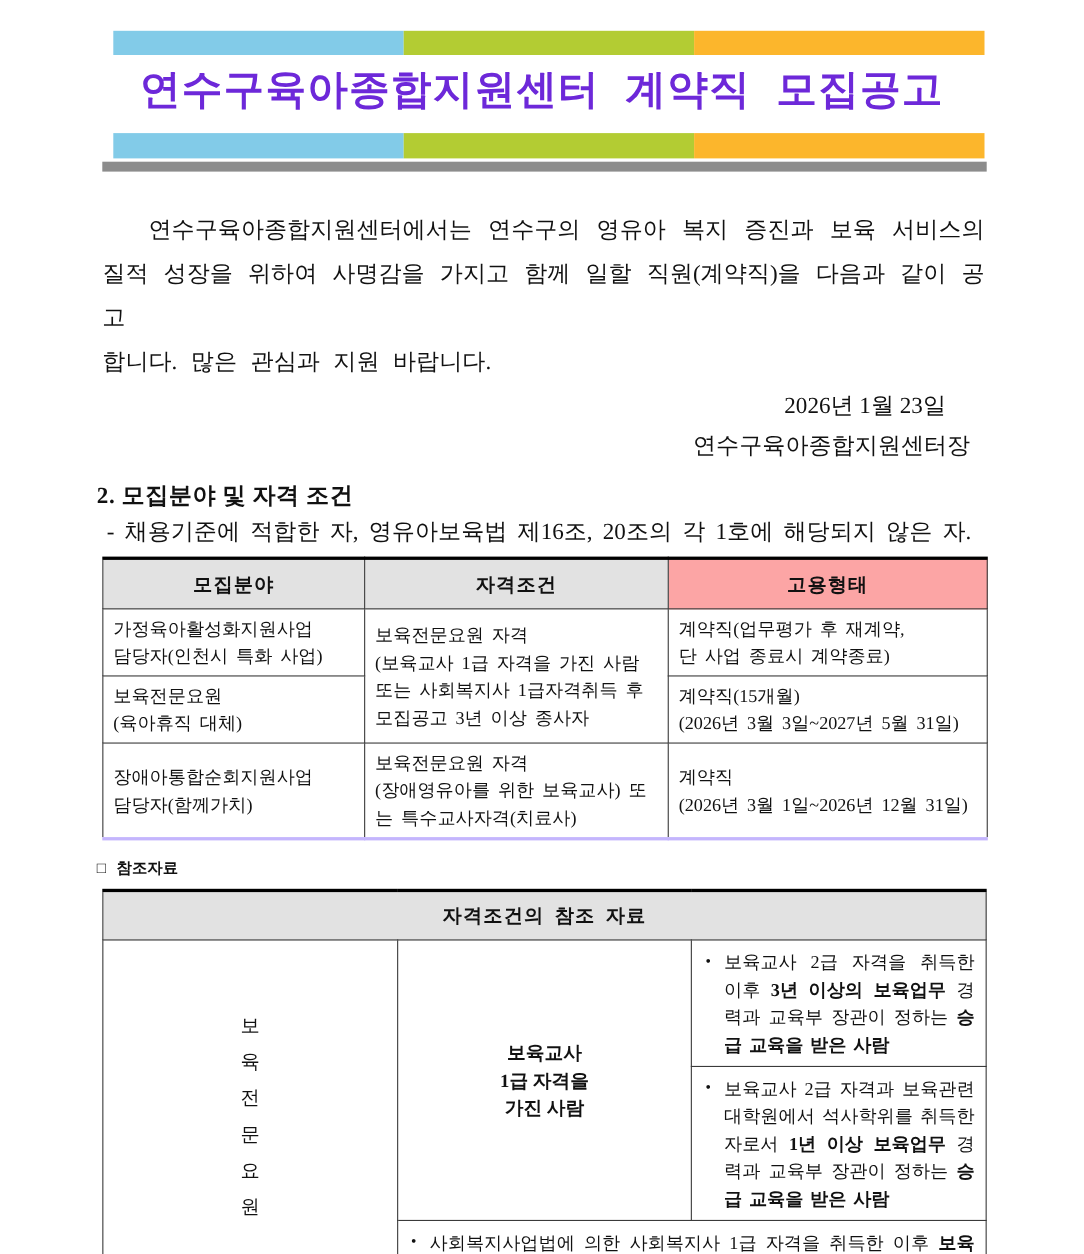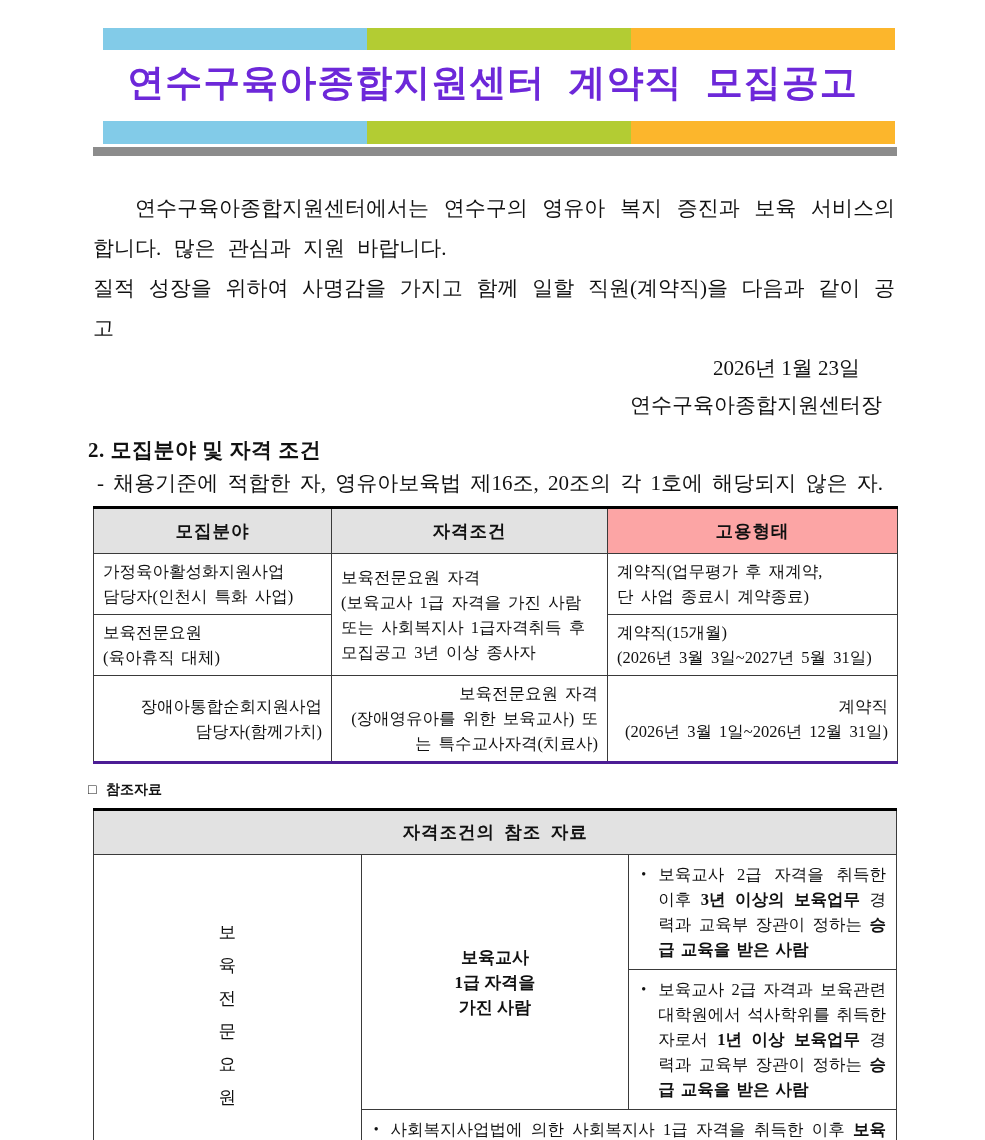--- a/index.html
+++ b/index.html
@@ -33,29 +33,29 @@
 
   .date-block { text-align: right; margin: 2px 103px 0 0; font-size: 21px; line-height: 37px; }
   .date-block .date-line { margin-right: 22px; }
 
   
   .sec1-head { margin: 12px 0 0 88px; font-size: 21px; font-weight: bold; letter-spacing: .5px; }
   .sec1-note { margin: 5px 0 9px 97px; font-size: 21px; word-spacing: 4px; }
 
   
   table { border-collapse: collapse; margin-left: 93px; width: 804px; table-layout: fixed; }
-  .t1, .t2 { border-top: 3px solid #000; border-bottom: 3px solid #4c1d95; font-size: 16.5px; }
+  .t1, .t2 { border-top: 3px solid #000; border-bottom: 3px solid #c4b5fd; font-size: 16.5px; }
   .t1 th, .t1 td, .t2 th, .t2 td { border: 1px solid #3a3a3a; vertical-align: middle; }
   .t1 th {
     font-size: 17.5px; font-weight: bold; text-align: center; height: 46px; letter-spacing: 1px;
   }
   .t1 td { padding: 5px 9px; line-height: 25px; word-spacing: 3px; }
   .t1 .c1 { width: 238px; } .t1 .c2 { width: 276px; } .t1 .c3 { width: 290px; }
   .t1 tbody tr { height: 50px; }
-  .t1 tr.tall { height: 76px; text-align: right; }
+  .t1 tr.tall { height: 76px; }
 
   .ref-head { margin: 17px 0 9px 88px; font-size: 14px; font-weight: bold; word-spacing: 6px; }
 
   .t2 .title-row td {
     font-size: 17.5px; font-weight: bold; text-align: center; height: 45px; letter-spacing: 1px; word-spacing: 4px;
   }
   .t2 .vc1 { width: 55px; } .t2 .vc2 { width: 112px; }
   .t2 td { line-height: 25px; }
   .vcell { text-align: center; }
   .vtext {
@@ -86,22 +86,22 @@
 
   <div class="bar bar-mid">
     <span class="seg" style="background: rgb(130, 203, 232);"></span>
     <span class="seg" style="background: rgb(179, 204, 51);"></span>
     <span class="seg" style="background: rgb(252, 182, 44);"></span>
   </div>
   <div class="bar-gray" style="background: rgb(140, 140, 140);"></div>
 
   <div class="intro">
     <div class="ln">연수구육아종합지원센터에서는 연수구의 영유아 복지 증진과 보육 서비스의</div>
+    <div class="ln">질적 성장을 위하여 사명감을 가지고 함께 일할 직원(계약직)을 다음과 같이 공고</div>
     <div class="ln last">합니다. 많은 관심과 지원 바랍니다.</div>
-    <div class="ln">질적 성장을 위하여 사명감을 가지고 함께 일할 직원(계약직)을 다음과 같이 공고</div>
   </div>
 
   <div class="date-block">
     <div class="date-line">2026년 1월 23일</div>
     <div>연수구육아종합지원센터장</div>
   </div>
 
   <div class="sec1-head">2. 모집분야 및 자격 조건</div>
   <div class="sec1-note">- 채용기준에 적합한 자, 영유아보육법 제16조, 20조의 각 1호에 해당되지 않은 자.</div>
 

